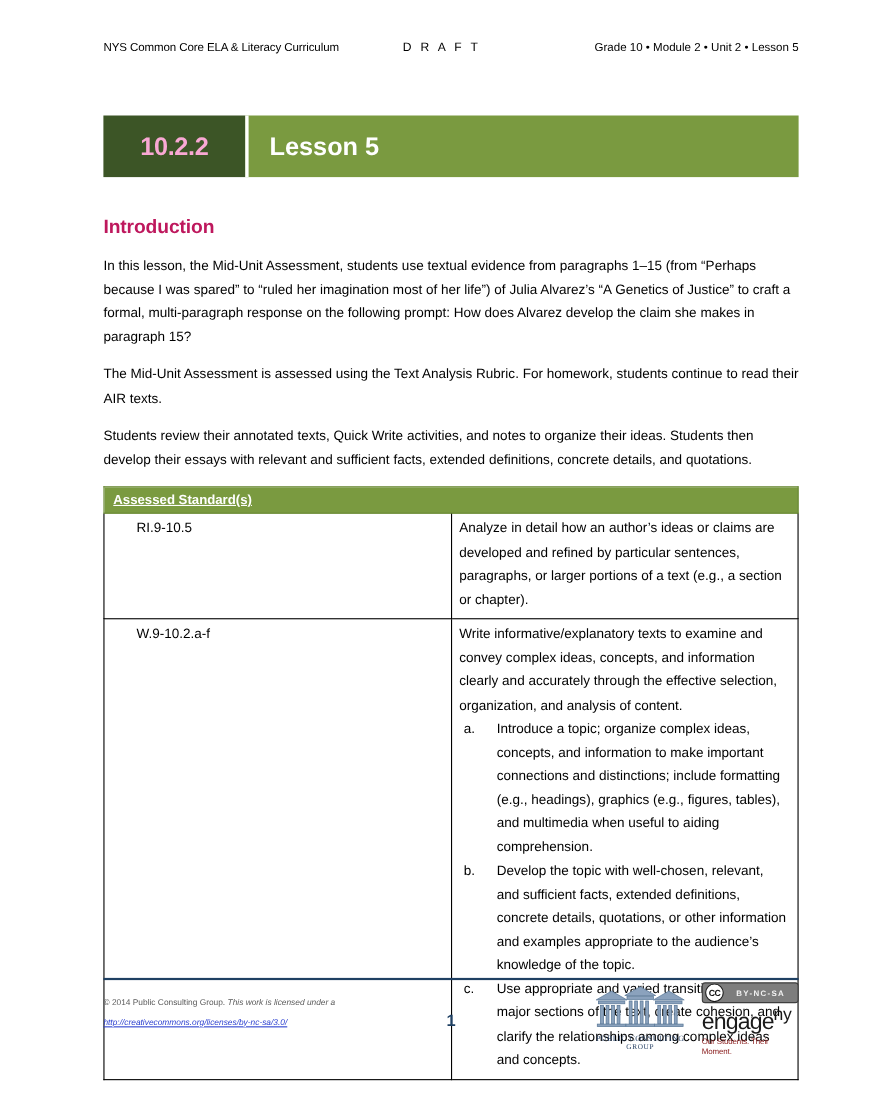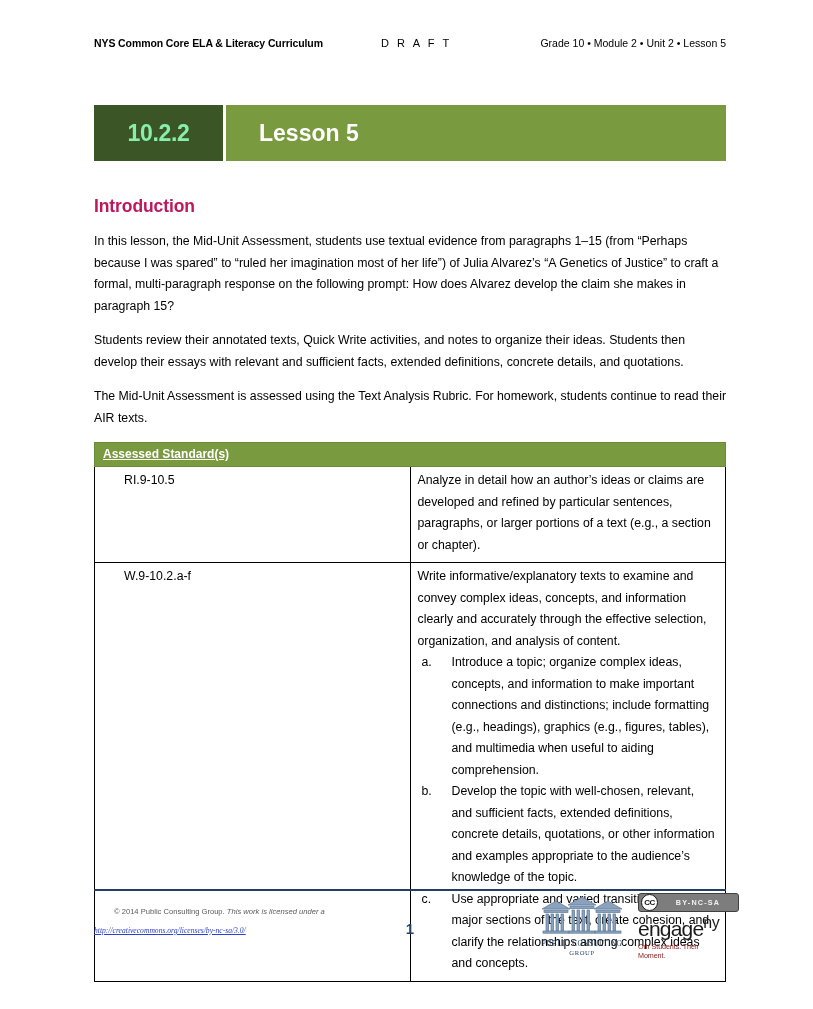--- a/index.html
+++ b/index.html
@@ -28,21 +28,21 @@
     left: 94px;
     top: 33px;
     width: 632px;
     height: 20px;
     display: flex;
     align-items: center;
     justify-content: space-between;
   }
   .doc-header .left {
     font-size: 10.5px;
-    font-weight: bold;
+    font-weight: normal;
     letter-spacing: -0.1px;
     white-space: nowrap;
   }
   .doc-header .mid {
     font-size: 11px;
     letter-spacing: 2.6px;
     margin-left: 58px;
     margin-right: auto;
     white-space: nowrap;
   }
@@ -57,35 +57,35 @@
     left: 94px;
     top: 105px;
     width: 632px;
     height: 56px;
     display: flex;
     align-items: stretch;
   }
   .banner-num {
     width: 129px;
     background: #3c5526;
-    color: #86efac;
+    color: #f9a8d4;
     display: flex;
     align-items: center;
     justify-content: center;
     font-size: 23px;
     font-weight: bold;
     letter-spacing: -0.3px;
   }
   .banner-title {
     flex: 1;
     background: #7a9a40;
     color: #ffffff;
     display: flex;
     align-items: center;
-    padding-left: 33px;
+    padding-left: 19px;
     font-size: 23px;
     font-weight: bold;
     box-sizing: border-box;
     border-left: 3px solid #ffffff;
   }
 
   
   .content {
     position: absolute;
     left: 94px;
@@ -183,32 +183,30 @@
     font-size: 8.4px;
     line-height: 12px;
     white-space: nowrap;
   }
   .footer-line1 b { font-weight: bold; }
   .footer-line2, .footer-line3 {
     font-size: 7.6px;
     line-height: 12.5px;
     color: #5a5a5a;
     white-space: nowrap;
-    padding-left: 20px;
   }
   .footer-line2 i, .footer-line3 i { font-style: italic; }
   .footer-link {
     font-size: 7.6px;
     line-height: 12.5px;
     color: #2d41d0;
     text-decoration: underline;
     font-style: italic;
     white-space: nowrap;
     display: inline-block;
-    font-family: Liberation Serif, serif;
   }
   .page-number {
     position: absolute;
     left: 0;
     top: 0;
     width: 632px;
     text-align: center;
     top: 23px;
     font-size: 15px;
     font-weight: bold;
@@ -244,21 +242,21 @@
   }
   .pcg-label .sub {
     display: block;
     font-size: 6.6px;
     letter-spacing: 0.6px;
   }
   .eny {
     width: 88px;
   }
   .cc-badge {
-    width: 101px;
+    width: 88px;
     height: 19px;
     background: #7d7d7d;
     border: 1px solid #3f3f3f;
     border-radius: 3px;
     display: flex;
     align-items: center;
     box-sizing: border-box;
     overflow: hidden;
   }
   .cc-circle {
@@ -318,22 +316,22 @@
 
   <div class="banner">
     <div class="banner-num">10.2.2</div>
     <div class="banner-title">Lesson 5</div>
   </div>
 
   <div class="content">
 
     <h2 class="section-heading">Introduction</h2>
     <p class="body-text">In this lesson, the Mid-Unit Assessment, students use textual evidence from paragraphs 1–15 (from “Perhaps because I was spared” to “ruled her imagination most of her life”) of Julia Alvarez’s “A Genetics of Justice” to craft a formal, multi-paragraph response on the following prompt: How does Alvarez develop the claim she makes in paragraph 15?</p>
+    <p class="body-text">The Mid-Unit Assessment is assessed using the Text Analysis Rubric. For homework, students continue to read their AIR texts.</p>
     <p class="body-text">Students review their annotated texts, Quick Write activities, and notes to organize their ideas. Students then develop their essays with relevant and sufficient facts, extended definitions, concrete details, and quotations.</p>
-    <p class="body-text">The Mid-Unit Assessment is assessed using the Text Analysis Rubric. For homework, students continue to read their AIR texts.</p>
 
 
     <table class="standards">
       <thead>
         <tr>
           <th class="thead-cell" colspan="2">Assessed Standard(s)</th>
         </tr>
       </thead>
       <tbody>
         <tr>

